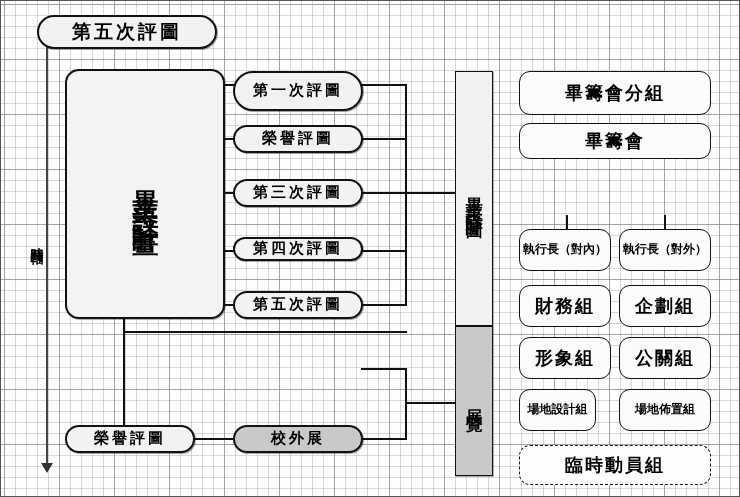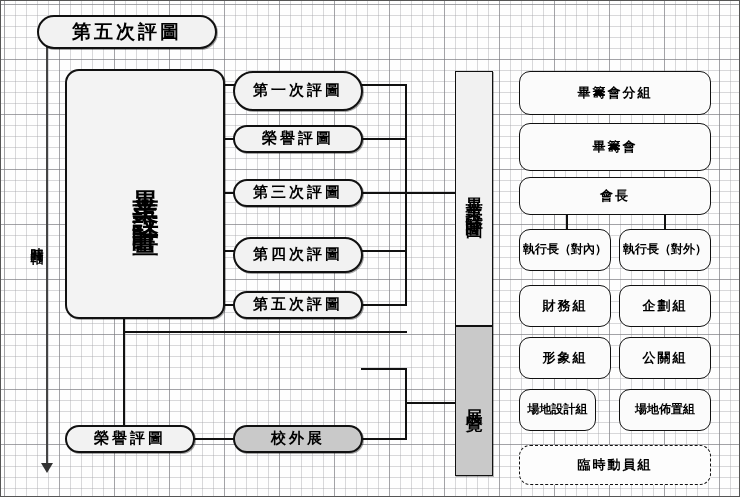--- a/index.html
+++ b/index.html
@@ -102,21 +102,21 @@
     z-index:3;
   }
 
   
   .t-title{font-size:19px;font-weight:bold;letter-spacing:3px;}
   .t-main{font-size:26px;font-weight:bold;letter-spacing:8px;}
   .t-pill{font-size:15px;font-weight:bold;letter-spacing:3px;}
   .t-bar{font-size:17px;font-weight:bold;}
   .t-barsm{font-size:17px;font-weight:bold;}
   .t-axis{font-size:13px;font-weight:bold;letter-spacing:2px;}
-  .t-org{font-size:13px;font-weight:bold;letter-spacing:2px;}
+  .t-org{font-size:18px;font-weight:bold;letter-spacing:2px;}
   .t-org-sm{font-size:12px;font-weight:bold;letter-spacing:0px;}
 </style>
 </head>
 <body>
 
 <div id="stage">
 
   <div class="node pill t-title" style="left:36px;top:14px;width:180px;height:34px;">
     <span>第五次評圖</span>
   </div>
@@ -133,21 +133,21 @@
 
   <div class="node pill t-pill" style="left:232px;top:70px;width:130px;height:40px;">
     <span>第一次評圖</span>
   </div>
   <div class="node pill t-pill" style="left:232px;top:124px;width:130px;height:28px;">
     <span>榮譽評圖</span>
   </div>
   <div class="node pill t-pill" style="left:232px;top:178px;width:130px;height:28px;">
     <span>第三次評圖</span>
   </div>
-  <div class="node pill t-pill" style="left:232px;top:236px;width:130px;height:36px;">
+  <div class="node pill t-pill" style="left:232px;top:236px;width:130px;height:24px;">
     <span>第四次評圖</span>
   </div>
   <div class="node pill t-pill" style="left:232px;top:290px;width:130px;height:28px;">
     <span>第五次評圖</span>
   </div>
 
   <div class="ln ln-h" style="left:224px;top:83px;width:10px;"></div>
   <div class="ln ln-h" style="left:224px;top:137px;width:10px;"></div>
   <div class="ln ln-h" style="left:224px;top:191px;width:10px;"></div>
   <div class="ln ln-h" style="left:224px;top:249px;width:10px;"></div>
@@ -183,27 +183,24 @@
     <span>畢業設計評圖</span>
   </div>
   <div class="node bar bar-gray t-barsm" style="left:454px;top:325px;width:38px;height:150px;">
     <span>展覽</span>
   </div>
 
   <div class="node rbox-sm t-org" style="left:518px;top:70px;width:192px;height:44px;">
     <span>畢籌會分組</span>
   </div>
 
-  <div class="node rbox-sm t-org" style="left:518px;top:122px;width:192px;height:48px;">
+  <div class="node rbox-sm t-org" style="left:518px;top:122px;width:192px;height:36px;">
     <span>畢籌會</span>
   </div>
 
-  <div class="node rbox-sm t-org" style="left:518px;top:176px;width:192px;height:38px;">
-    <span>會長</span>
-  </div>
 
   <div class="ln ln-v" style="left:565px;top:214px;height:14px;"></div>
   <div class="ln ln-v" style="left:663px;top:214px;height:14px;"></div>
 
   <div class="node rbox-sm t-org-sm" style="left:518px;top:228px;width:92px;height:42px;">
     <span>執行長（對內）</span>
   </div>
   <div class="node rbox-sm t-org-sm" style="left:618px;top:228px;width:92px;height:42px;">
     <span>執行長（對外）</span>
   </div>

